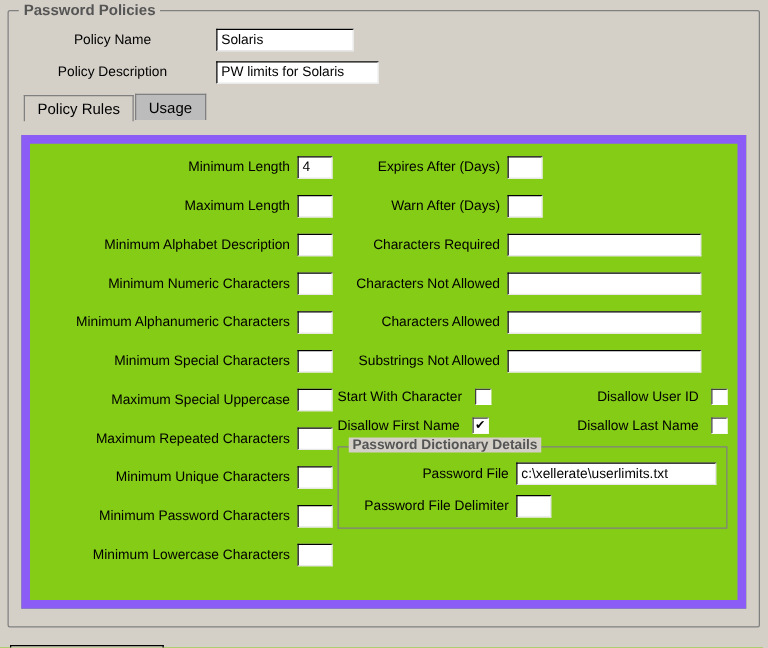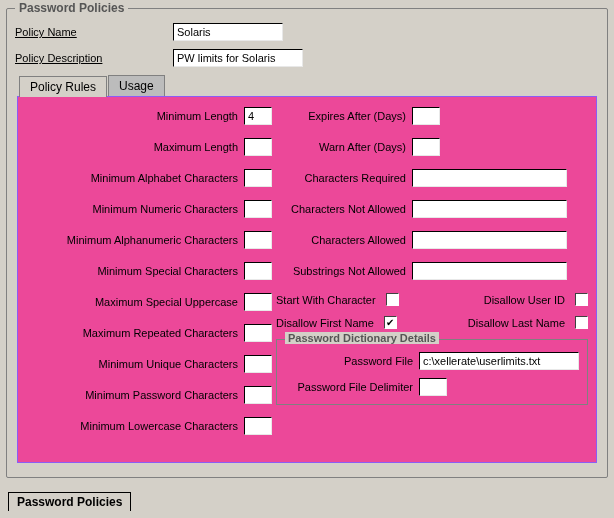--- a/index.html
+++ b/index.html
@@ -32,65 +32,64 @@
     font-size: 12px;
   }
   .header-rows { margin-top: 8px; }
   .header-row {
     display: flex;
     align-items: center;
     margin-bottom: 8px;
   }
   .header-label {
     width: 150px;
-    text-align: left;
+    text-align: center;
     margin-right: 8px;
-    text-decoration: underline;
   }
   .text-input {
     border-top: 1px solid #000;
     border-left: 1px solid #000;
     border-right: 1px solid #e8e8e8;
     border-bottom: 1px solid #e8e8e8;
     background: #fff;
     height: 18px;
     padding: 1px 3px;
     font-family: Liberation Sans, sans-serif;
     font-size: 11px;
   }
   .text-input.small { width: 28px; }
   .text-input.med { width: 110px; }
   .text-input.wide { width: 155px; }
   .text-input.xwide { width: 160px; }
   .tabs {
     display: flex;
-    margin: 4px 0 0 4px;
+    margin: 4px 0 12px 4px;
     align-items: flex-end;
   }
   .tab {
     border: 1px solid #808080;
     border-bottom: none;
     padding: 3px 10px;
     font-size: 12px;
     background: #bcbcbc;
     margin-right: 1px;
     cursor: pointer;
   }
   .tab.active {
     background: #d4d0c8;
     font-weight: normal;
     position: relative;
     top: 1px;
   }
   .tab-body {
-    border: 1px solid #8b5cf6;
+    border: 7px solid #8b5cf6;
     margin: 0 2px 4px 2px;
     padding: 10px 8px 14px 8px;
     min-height: 350px;
-    background: #ec4899;
+    background: #84cc16;
   }
   .cols {
     display: flex;
   }
   .col1 { width: 258px; }
   .col2 { flex: 1; padding-left: 4px; }
   .field-row {
     display: flex;
     align-items: center;
     justify-content: flex-end;
@@ -185,21 +184,21 @@
       <div class="col1">
         <div class="field-row">
             <span class="field-label">Minimum Length</span>
             <input class="text-input small" value="4" style="">
           </div>
         <div class="field-row">
             <span class="field-label">Maximum Length</span>
             <input class="text-input small" style="">
           </div>
         <div class="field-row">
-            <span class="field-label">Minimum Alphabet Characters</span>
+            <span class="field-label">Minimum Alphabet Description</span>
             <input class="text-input small" style="">
           </div>
         <div class="field-row">
             <span class="field-label">Minimum Numeric Characters</span>
             <input class="text-input small" style="">
           </div>
         <div class="field-row">
             <span class="field-label">Minimum Alphanumeric Characters</span>
             <input class="text-input small" style="">
           </div>

